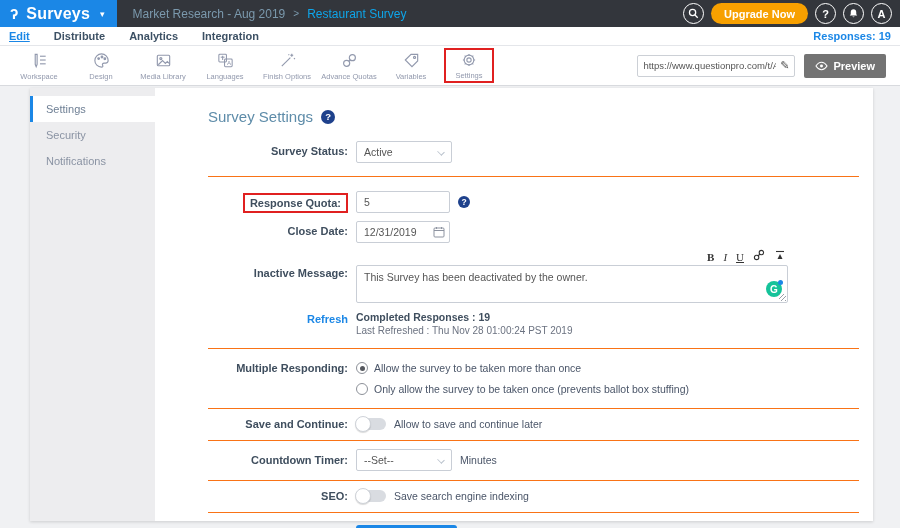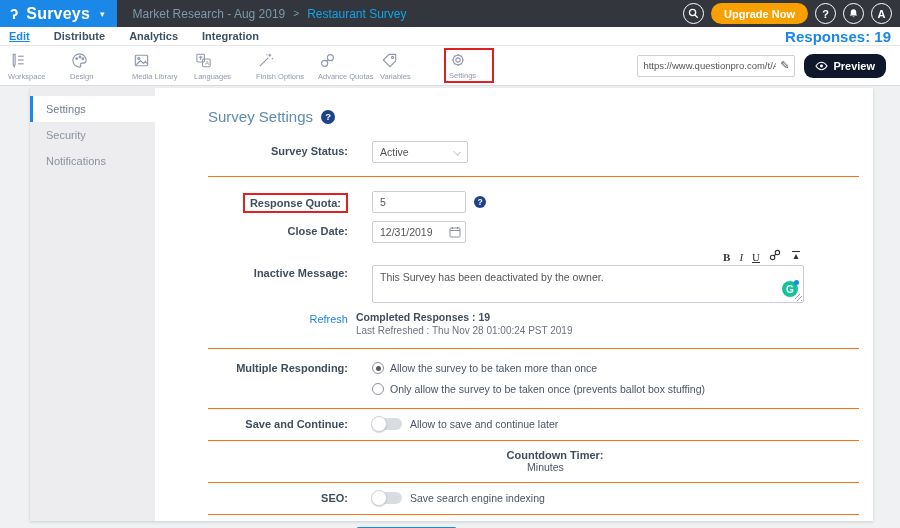--- a/index.html
+++ b/index.html
@@ -23,35 +23,35 @@
     color:#fff; cursor:pointer; background:transparent; }
   .upgrade { height:21px; border-radius:11px; background:#f7a000; color:#fff; border:none;
     font-size:11px; font-weight:700; padding:0 13px; cursor:pointer;
     font-family:"Liberation Sans",sans-serif; }
 
   
   .nav { height:19px; background:#fff; border-bottom:1px solid #e4e6ea; display:flex;
     align-items:center; gap:24px; padding:0 9px; font-size:11px; font-weight:700; color:#3c5064; }
   .nav-item { cursor:pointer; }
   .nav-item.active { color:#1b87e6; text-decoration:underline; }
-  .responses { margin-left:auto; color:#1b87e6; font-weight:700; font-size:15px; }
+  .responses { margin-left:auto; color:#1b87e6; font-weight:700; font-size:11px; }
 
   
   .toolbar { height:40px; background:#fff; border-bottom:1px solid #d8dade; display:flex;
     align-items:center; padding:0 8px; }
-  .tool { width:62px; display:flex; flex-direction:column; align-items:flex-start; gap:2px;
+  .tool { width:62px; display:flex; flex-direction:column; align-items:center; gap:2px;
     color:#9299ad; font-size:7.5px; cursor:pointer; }
   .tool svg { display:block; }
   .tool-highlight { border:2px solid #e02020; padding:1px 3px; margin:0 2px; width:auto; min-width:50px; }
   .url-box { margin-left:auto; width:158px; height:22px; border:1px solid #ccd0d6; border-radius:2px;
     background:#fff; display:flex; align-items:center; padding:0 5px; gap:4px; }
   .url-box input { border:none; outline:none; flex:1; min-width:0; font-size:9.5px; color:#555;
     font-family:"Liberation Sans",sans-serif; }
   .pencil { font-size:11px; color:#555; cursor:pointer; }
-  .preview-btn { margin:0 6px 0 9px; height:24px; background:#0f172a; border:none; border-radius:9px;
+  .preview-btn { margin:0 6px 0 9px; height:24px; background:#737373; border:none; border-radius:2px;
     color:#fff; font-size:11px; font-weight:700; padding:12px 11px; display:flex; align-items:center;
     gap:5px; cursor:pointer; font-family:"Liberation Sans",sans-serif; }
 
   
   .page { height:442px; padding:2px 0 0 30px; }
   .card { width:843px; height:433px; background:#fff; box-shadow:0 1px 3px rgba(0,0,0,.15); display:flex; }
   .sidebar { width:125px; background:#ededef; flex-shrink:0; padding-top:8px; }
   .side-item { height:26px; line-height:26px; padding-left:16px; font-size:11px; color:#8a93a3; cursor:pointer; }
   .side-item.active { background:#fff; border-left:3px solid #1b87e6; padding-left:13px; color:#6e7f94; }
 
@@ -59,21 +59,21 @@
   .title-row { display:flex; align-items:center; gap:8px; margin:8px 0 6px; }
   .page-title { color:#5e8ca9; font-size:15px;text-align:right; }
   .help-badge { width:14px; height:14px; border-radius:50%; background:#1e418c; color:#fff;
     font-size:9.5px; font-weight:700; display:flex; align-items:center; justify-content:center; cursor:pointer; }
   .help-badge.small { width:12px; height:12px; font-size:8.5px; }
 
   .sect { border-bottom:1px solid #f97316; }
   .row { display:flex; align-items:flex-start; }
   .lbl { width:140px; flex-shrink:0; text-align:right; font-size:11px; font-weight:700;
     color:#3f4e5e; padding-top:4px; }
-  .ctl { margin-left:24px; display:flex; align-items:center; gap:8px; flex:1; }
+  .ctl { margin-left:8px; display:flex; align-items:center; gap:8px; flex:1; }
 
   .red-box { border:2px solid #e02020; padding:2px 5px; display:inline-block; }
 
   .sel { width:96px; height:22px; border:1px solid #c9ced6; border-radius:2px; background:#fff;
     display:flex; align-items:center; padding:0 7px; font-size:10.5px; color:#555; cursor:pointer;
     position:relative; }
   .sel .chev { position:absolute; right:7px; top:7px; width:6px; height:6px;
     border-right:1.5px solid #b9c1cc; border-bottom:1.5px solid #b9c1cc; transform:rotate(45deg) scaleY(.8); }
   .txt-in { width:94px; height:22px; border:1px solid #c9ced6; border-radius:2px; padding:0 7px;
     font-size:10.5px; color:#555; outline:none; font-family:"Liberation Sans",sans-serif; }
@@ -91,21 +91,21 @@
     font-size:10.5px; color:#555; padding:5px 7px; outline:none; font-family:"Liberation Sans",sans-serif; }
   .grammarly { position:absolute; right:6px; bottom:10px; width:16px; height:16px; border-radius:50%;
     background:#15c39a; color:#fff; font-size:10px; font-weight:700; display:flex; align-items:center;
     justify-content:center; cursor:pointer; }
   .grammarly::after { content:""; position:absolute; top:-1px; right:-1px; width:5px; height:5px;
     border-radius:50%; background:#1b87e6; }
   .resize-grip { position:absolute; right:2px; bottom:6px; width:7px; height:7px;
     background:repeating-linear-gradient(315deg,#9aa0a8 0 1px,transparent 1px 3px); cursor:nwse-resize; }
 
   .refresh-link { width:140px; flex-shrink:0; text-align:right; font-size:11px; color:#1b87e6;
-    font-weight:400; cursor:pointer; padding-top:2px; }
+    font-weight:700; cursor:pointer; padding-top:2px; }
   .refresh-info { margin-left:8px; }
   .completed { font-size:10.5px; font-weight:700; color:#3f4e5e; }
   .last-ref { font-size:10px; color:#6b7280; margin-top:2px; }
 
   .radio-opt { display:flex; align-items:center; gap:6px; font-size:10.5px; color:#4a5568;
     margin-bottom:9px; cursor:pointer; }
   .radio { width:12px; height:12px; border-radius:50%; border:1px solid #8d9199; background:#fff;
     position:relative; flex-shrink:0; }
   .radio.checked::after { content:""; position:absolute; left:2.5px; top:2.5px; width:5px; height:5px;
     border-radius:50%; background:#55585e; }
@@ -363,23 +363,27 @@
           <div class="ctl">
             <span class="toggle">
                 <span class="knob"></span>
               </span>
             <span class="tog-text">Allow to save and continue later</span>
           </div>
         </div>
       </div>
 
       <div class="sect">
-        <div class="row" style="padding:8px 0 9px; align-items:center;flex-direction:column;">
+        <div class="row" style="padding:8px 0 9px; align-items:center;">
           <span class="lbl" style="padding-top:0;">Countdown Timer:</span>
           <div class="ctl">
+            <div class="sel">
+              <span>--Set--</span>
+              <span class="chev"></span>
+            </div>
             <span class="tog-text">Minutes</span>
           </div>
         </div>
       </div>
 
       <div class="sect">
         <div class="row" style="padding:9px 0 10px; align-items:center;">
           <span class="lbl" style="padding-top:0;">SEO:</span>
           <div class="ctl">
             <span class="toggle">

